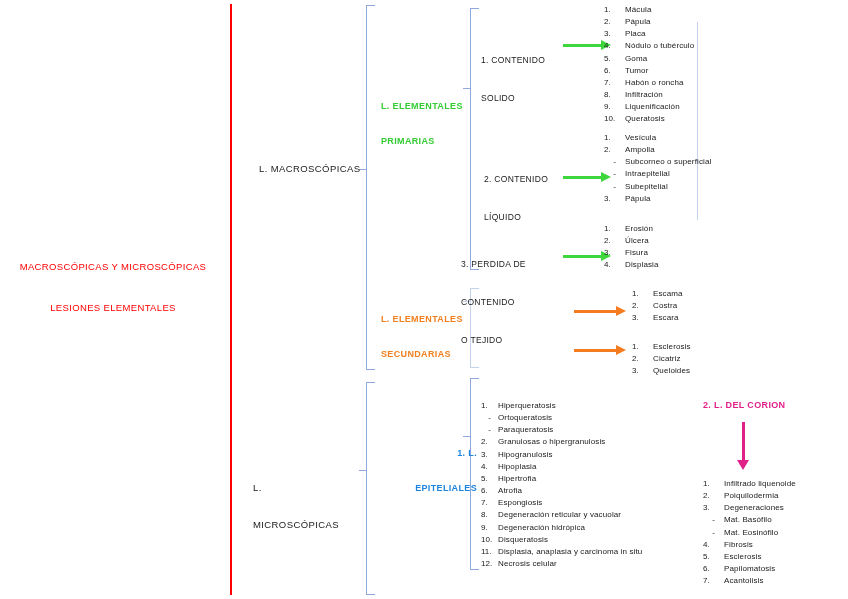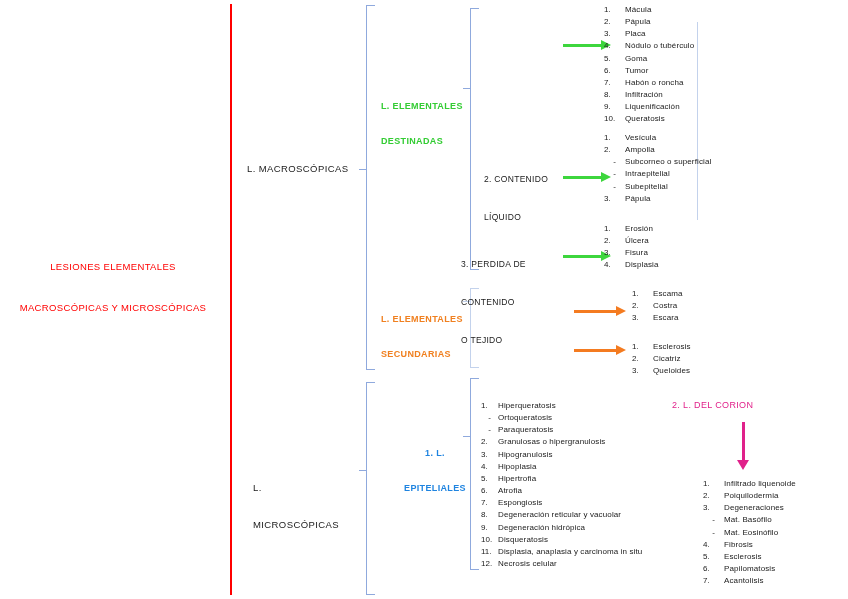--- a/index.html
+++ b/index.html
@@ -57,21 +57,21 @@
   }
   .bracket-nub {
     position: absolute;
     height: 1.3px;
     width: 7px;
     background: #8fa9dd;
   }
 
   
   .lbl-macro {
-    left: 247px;
+    left: 259px;
     top: 163px;
     color: #1a1a1a;
     font-size: 9.5px;
     letter-spacing: 0.4px;
   }
   .lbl-micro {
     left: 253px;
     top: 458px;
     color: #1a1a1a;
     font-size: 9.5px;
@@ -90,32 +90,32 @@
     top: 291px;
     color: #f08020;
     font-size: 9px;
     font-weight: bold;
     letter-spacing: 0.35px;
   }
   .lbl-epiteliales {
     left: 393px;
     top: 425px;
     width: 84px;
-    text-align: center;
+    text-align: right;
     color: #1f84e0;
     font-size: 9px;
     font-weight: bold;
     letter-spacing: 0.35px;
   }
   .lbl-corion {
-    left: 672px;
+    left: 703px;
     top: 400px;
     color: #e0218a;
     font-size: 9px;
-    font-weight: normal;
+    font-weight: bold;
     letter-spacing: 0.35px;
   }
 
   
   .grp {
     color: #1a1a1a;
     font-size: 8.5px;
     letter-spacing: 0.3px;
     line-height: 1.5;
   }
@@ -213,22 +213,22 @@
   .list-estables  { left: 632px; top: 341px; }
   .list-epitelial { left: 481px; top: 400px; }
   .list-corion    { left: 703px; top: 478px; }
 </style>
 </head>
 <body>
 
 <div class="canvas">
 
   <div class="tb root-title">
+    <div>MACROSCÓPICAS Y MICROSCÓPICAS</div>
     <div>LESIONES ELEMENTALES</div>
-    <div>MACROSCÓPICAS Y MICROSCÓPICAS</div>
   </div>
 
   <div class="vrule" style="left:230px; top:4px; width:2.2px; height:591px;"></div>
 
   <div class="bracket" style="left:366px; top:5px; width:9px; height:365px;"></div>
   <div class="bracket-nub" style="left:359px; top:169px; width:8px;"></div>
 
   <div class="bracket" style="left:366px; top:382px; width:9px; height:213px;"></div>
   <div class="bracket-nub" style="left:359px; top:470px; width:8px;"></div>
 
@@ -245,35 +245,39 @@
 
   <div class="tb lbl-macro">L. MACROSCÓPICAS</div>
 
   <div class="tb lbl-micro">
     <div>L.</div>
     <div>MICROSCÓPICAS</div>
   </div>
 
   <div class="tb lbl-primarias">
     <div>L. ELEMENTALES</div>
-    <div>DESTINADAS</div>
+    <div>PRIMARIAS</div>
   </div>
 
   <div class="tb lbl-secundarias">
     <div>L. ELEMENTALES</div>
     <div>SECUNDARIAS</div>
   </div>
 
   <div class="tb lbl-epiteliales">
     <div>1. L.</div>
     <div>EPITELIALES</div>
   </div>
 
   <div class="tb lbl-corion">2. L. DEL CORION</div>
 
+  <div class="tb grp grp-solido">
+    <div>1. CONTENIDO</div>
+    <div>SOLIDO</div>
+  </div>
 
   <div class="tb grp grp-liquido">
     <div>2. CONTENIDO</div>
     <div>LÍQUIDO</div>
   </div>
 
   <div class="tb grp grp-perdida">
     <div>3. PERDIDA DE</div>
     <div>CONTENIDO</div>
     <div>O TEJIDO</div>

